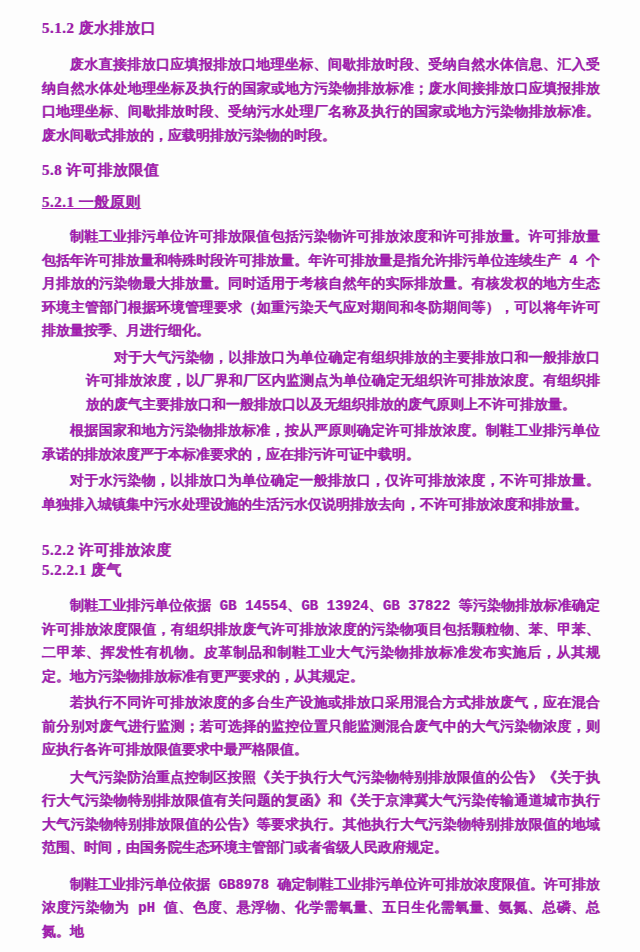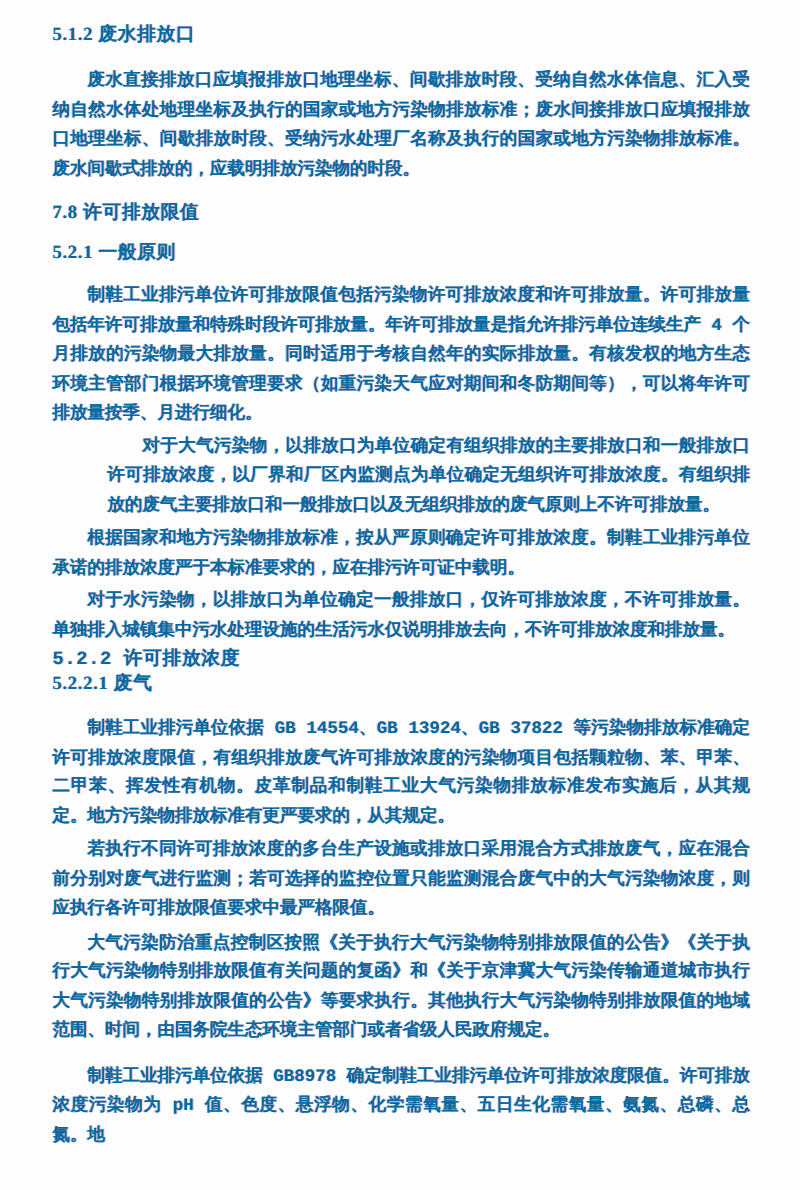--- a/index.html
+++ b/index.html
@@ -9,21 +9,21 @@
   }
   .page {
     position: relative;
     width: 640px;
     height: 952px;
     box-sizing: border-box;
     padding: 20px 40px 0 42px;
     background: #fdfdfd;
     overflow: hidden;
     font-family: "Liberation Serif", "DejaVu Serif", serif;
-    color: #0369a1;
+    color: #a21caf;
     
     text-shadow: 0.7px 0 0 rgba(150, 30, 50, 0.28), -0.7px 0 0 rgba(30, 50, 170, 0.28);
   }
   .sec-heading {
     margin: 0;
     font-size: 15px;
     line-height: 17px;
     font-weight: 700;
     letter-spacing: 0.5px;
     white-space: nowrap;
@@ -36,42 +36,42 @@
     text-align: justify;
     text-justify: inter-character;
     text-indent: 2em;
     letter-spacing: 0;
     font-family: Liberation Mono, monospace;
   }
   
   .b0  { margin-top: 0; }
   .b1  { margin-top: 17px; }
   .b2  { margin-top: 14px; }
-  .b3  { margin-top: 15px; }
+  .b3  { margin-top: 15px; text-decoration: underline; }
   .b4  { margin-top: 15px; }
   .b5  { margin-top: 3px; margin-left: 44px; }
   .b6  { margin-top: 3px; }
   .b7  { margin-top: 3px; }
-  .b8  { margin-top: 2px; font-family: Liberation Mono, monospace; }
+  .b8  { margin-top: 25px; }
   .b9  { margin-top: 3px; }
   .b10 { margin-top: 16px; }
   .b11 { margin-top: 4px; }
   .b12 { margin-top: 3px; }
   .b13 { margin-top: 9px; }
   .b14 { margin-top: 13px; }
 </style>
 </head>
 <body>
 
 <div class="page">
 
   <h3 class="sec-heading b0">5.1.2 废水排放口</h3>
   <p class="para b1">废水直接排放口应填报排放口地理坐标、间歇排放时段、受纳自然水体信息、汇入受纳自然水体处地理坐标及执行的国家或地方污染物排放标准；废水间接排放口应填报排放口地理坐标、间歇排放时段、受纳污水处理厂名称及执行的国家或地方污染物排放标准。废水间歇式排放的，应载明排放污染物的时段。</p>
 
-  <h2 class="sec-heading b2">7.8 许可排放限值</h2>
+  <h2 class="sec-heading b2">5.8 许可排放限值</h2>
   <h3 class="sec-heading b3">5.2.1 一般原则</h3>
   <p class="para b4">制鞋工业排污单位许可排放限值包括污染物许可排放浓度和许可排放量。许可排放量包括年许可排放量和特殊时段许可排放量。年许可排放量是指允许排污单位连续生产 4 个月排放的污染物最大排放量。同时适用于考核自然年的实际排放量。有核发权的地方生态环境主管部门根据环境管理要求（如重污染天气应对期间和冬防期间等），可以将年许可排放量按季、月进行细化。</p>
   <p class="para b5">对于大气污染物，以排放口为单位确定有组织排放的主要排放口和一般排放口许可排放浓度，以厂界和厂区内监测点为单位确定无组织许可排放浓度。有组织排放的废气主要排放口和一般排放口以及无组织排放的废气原则上不许可排放量。</p>
   <p class="para b7">根据国家和地方污染物排放标准，按从严原则确定许可排放浓度。制鞋工业排污单位承诺的排放浓度严于本标准要求的，应在排污许可证中载明。</p>
   <p class="para b6">对于水污染物，以排放口为单位确定一般排放口，仅许可排放浓度，不许可排放量。单独排入城镇集中污水处理设施的生活污水仅说明排放去向，不许可排放浓度和排放量。</p>
 
   <h3 class="sec-heading b8">5.2.2 许可排放浓度</h3>
   <h4 class="sec-heading b9">5.2.2.1 废气</h4>
   <p class="para b10">制鞋工业排污单位依据 GB 14554、GB 13924、GB 37822 等污染物排放标准确定许可排放浓度限值，有组织排放废气许可排放浓度的污染物项目包括颗粒物、苯、甲苯、二甲苯、挥发性有机物。皮革制品和制鞋工业大气污染物排放标准发布实施后，从其规定。地方污染物排放标准有更严要求的，从其规定。</p>
   <p class="para b12">若执行不同许可排放浓度的多台生产设施或排放口采用混合方式排放废气，应在混合前分别对废气进行监测；若可选择的监控位置只能监测混合废气中的大气污染物浓度，则应执行各许可排放限值要求中最严格限值。</p>

